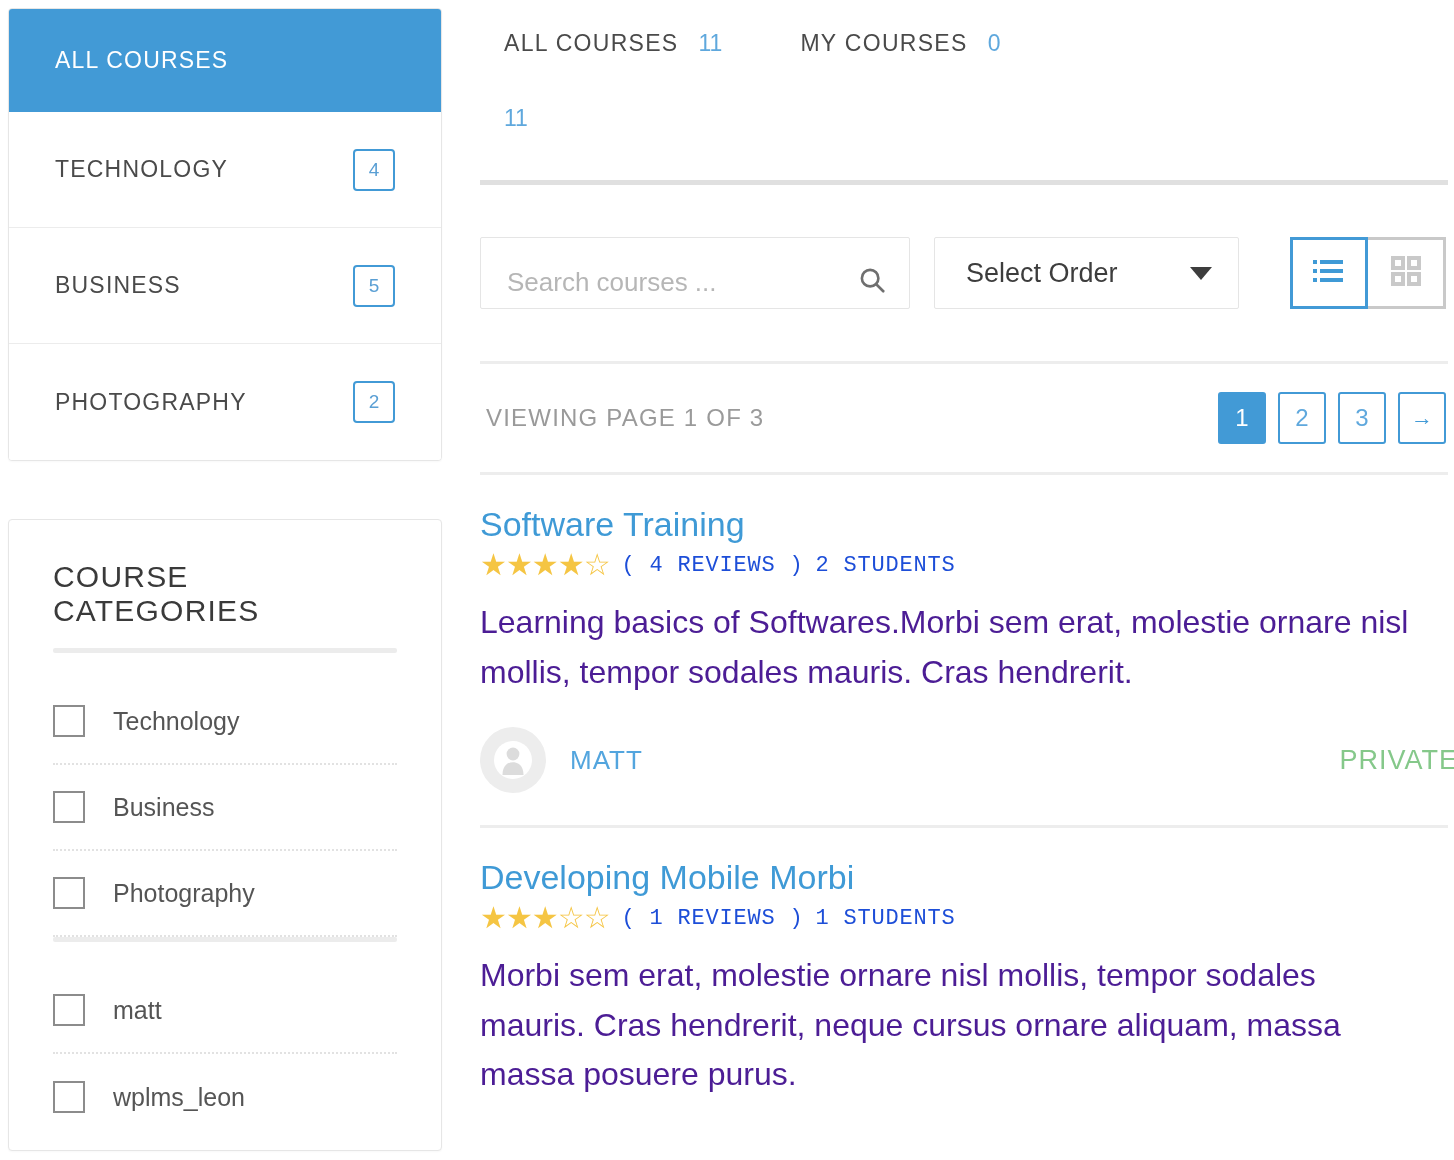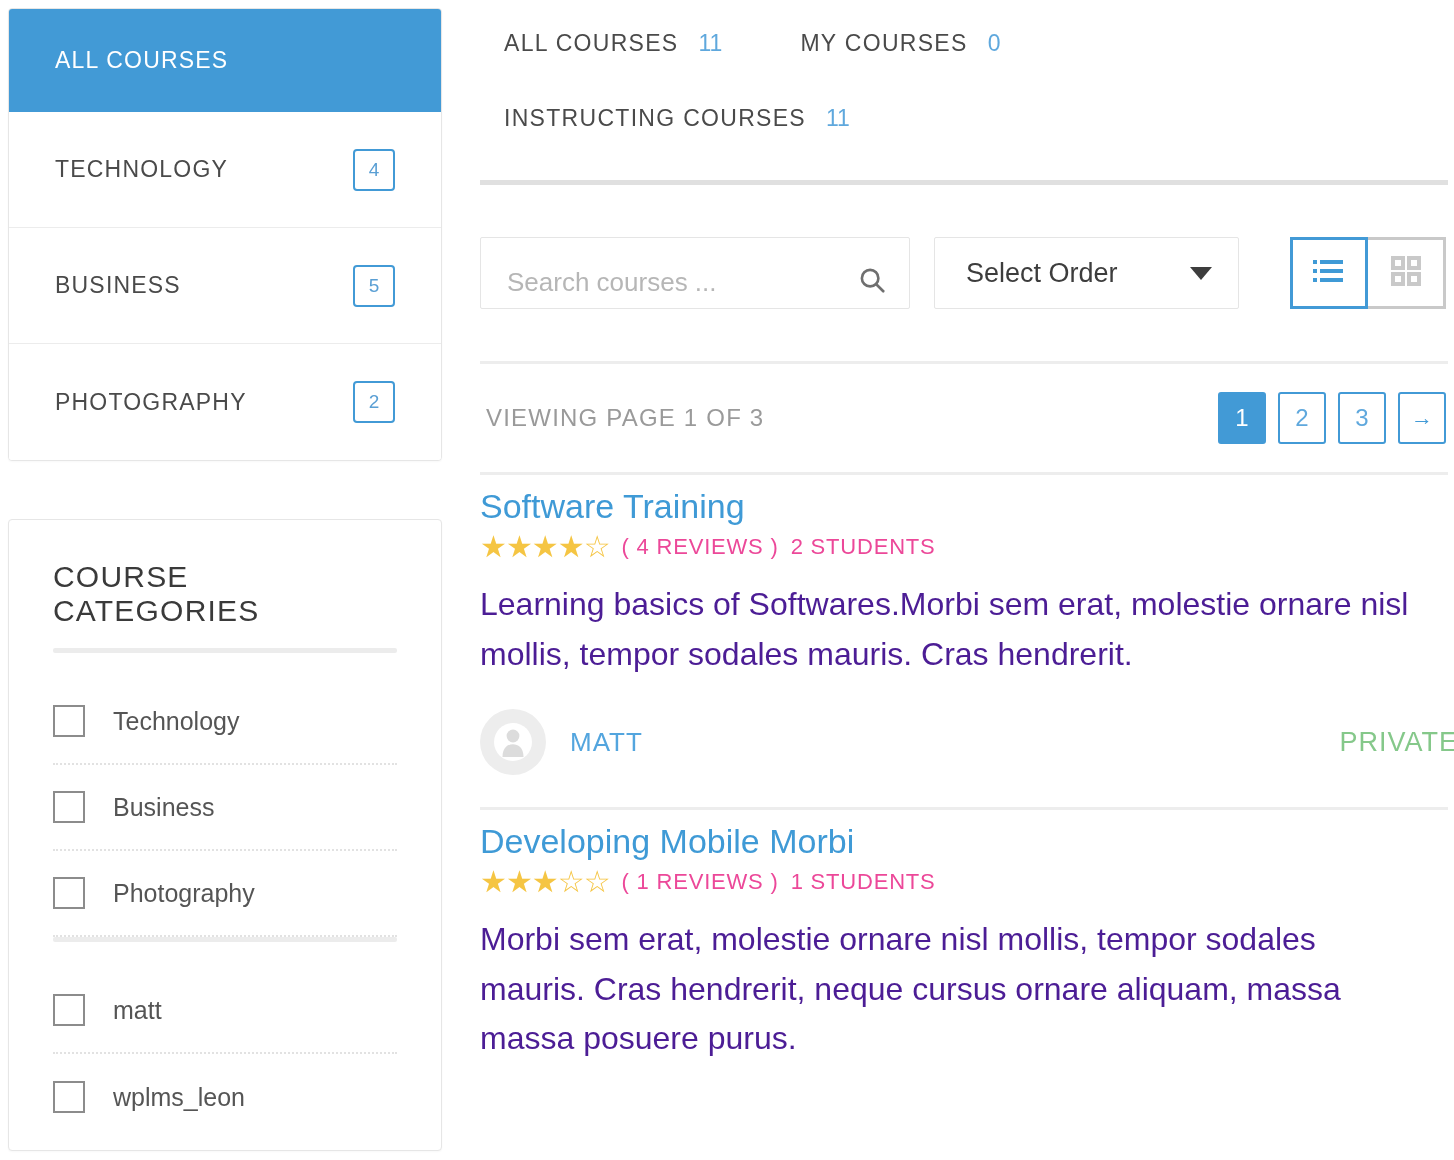--- a/index.html
+++ b/index.html
@@ -291,21 +291,21 @@
     cursor: pointer;
   }
   .pager-btn.current {
     background: #429ad6;
     color: #ffffff;
   }
   .pager-btn.next { color: #429ad6; font-size: 22px; }
 
   
   .course {
-    padding: 12px 8px 0 16px;
+    padding: 30px 8px 0 16px;
   }
   .course-title {
     font-size: 34px;
     color: #3f9ad6;
     font-weight: 400;
     text-decoration: none;
     display: inline-block;
     margin-bottom: 6px;
     cursor: pointer;
   }
@@ -319,22 +319,23 @@
   .star {
     font-size: 30px;
     line-height: 1;
     color: #f5c543;
     letter-spacing: -1px;
   }
   .star.empty { color: #f5c543; }
   .meta-text {
     font-size: 22px;
     letter-spacing: 0.8px;
-    color: #ec4899;
-    text-transform: uppercase;
+    color: #1d4ed8;
+    text-transform: uppercase;
+    font-family: Liberation Mono, monospace;
   }
   .course-desc {
     font-size: 32px;
     line-height: 1.55;
     color: #4c1d95;
     margin-bottom: 30px;
     max-width: 930px;
   }
   .author-row {
     display: flex;
@@ -439,21 +440,20 @@
           <span class="tab-label">ALL COURSES</span>
           <span class="tab-count">11</span>
         </div>
         <div class="tab">
           <span class="tab-label">MY COURSES</span>
           <span class="tab-count">0</span>
         </div>
       </div>
       <div class="tab-row">
         <div class="tab">
-          <span class="tab-label">INSTRUCTING COURSES</span>
           <span class="tab-count">11</span>
         </div>
       </div>
     </div>
 
     <div class="divider-thick"></div>
 
     <div class="filter-bar">
 
       <div class="search-box">

